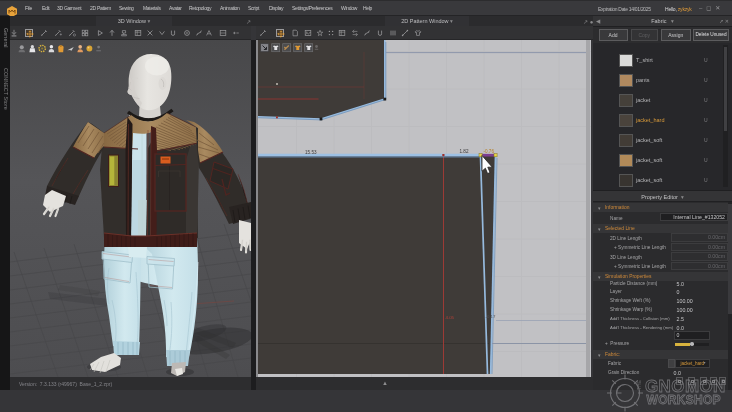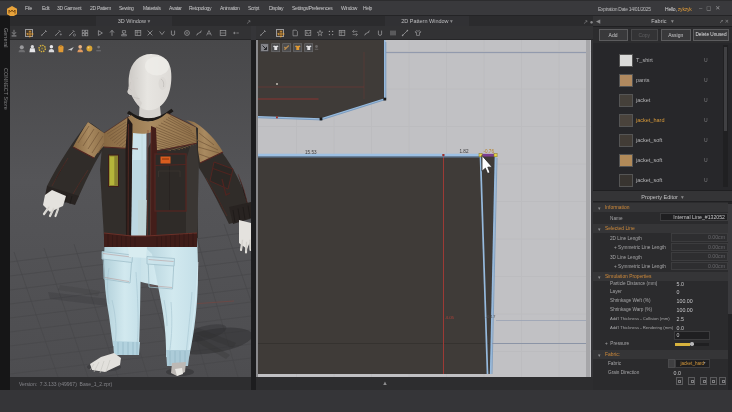--- a/index.html
+++ b/index.html
@@ -658,14 +658,31 @@
         <div class="abs" style="left:126px;top:175px;width:7.2px;height:7.8px;background:#2e2e30;border:1px solid #5a5a5c;">
           <div class="abs" style="left:1.5px;top:1.5px;width:3px;height:3px;border:0.8px solid #7e7e80;"></div>
         </div>
         <div class="abs" style="left:134.5px;top:0;width:4.5px;height:188px;background:#242426;"></div>
         <div class="abs" style="left:135px;top:2px;width:3.5px;height:110px;background:#3a3a3d;"></div>
       </div>
   </div>
 
   <div class="abs" style="left:0;top:390px;width:732px;height:22px;background:#353538;"></div>
 
+  <div class="abs" style="left:600px;top:372px;width:132px;height:40px;opacity:0.62;">
+    <svg width="132" height="40" viewBox="0 0 132 40">
+      <g stroke="#96969a" fill="none" stroke-width="1.1">
+        <circle cx="25" cy="21" r="14.5"></circle>
+        <circle cx="25" cy="21" r="8.5"></circle>
+        <path d="M25 2.5 v5 M25 34.5 v5 M7 21 h5 M38 21 h5 M12.3 8.3 l3.5 3.5 M34.2 30.2 l3.5 3.5 M37.7 8.3 l-3.5 3.5 M15.8 30.2 l-3.5 3.5"></path>
+        <path d="M25 12.5 a8.5 8.5 0 0 0 -8.5 8.5 h5"></path>
+      </g>
+      <g transform="translate(40.5,18) rotate(-90)" font-family="Liberation Sans, sans-serif" font-size="5" fill="#8e8e90">
+        <text x="0" y="0">THE</text>
+      </g>
+      <g font-family="Liberation Sans, sans-serif" font-weight="bold" fill="none" stroke="#96969a" stroke-width="0.85">
+        <text x="45" y="19.5" font-size="17" letter-spacing="0.4">GNOMON</text>
+        <text x="46.5" y="31.5" font-size="12" letter-spacing="0.3">WORKSHOP</text>
+      </g>
+    </svg>
+  </div>
 
 </div>
 
 </body></html>

